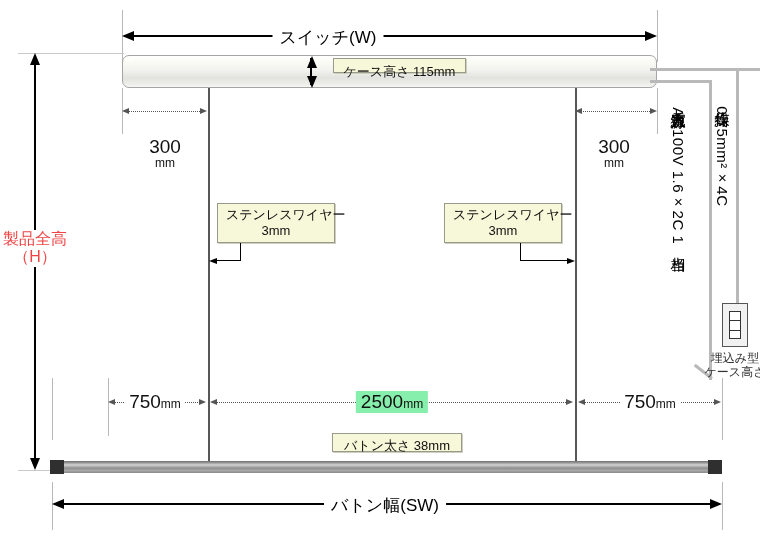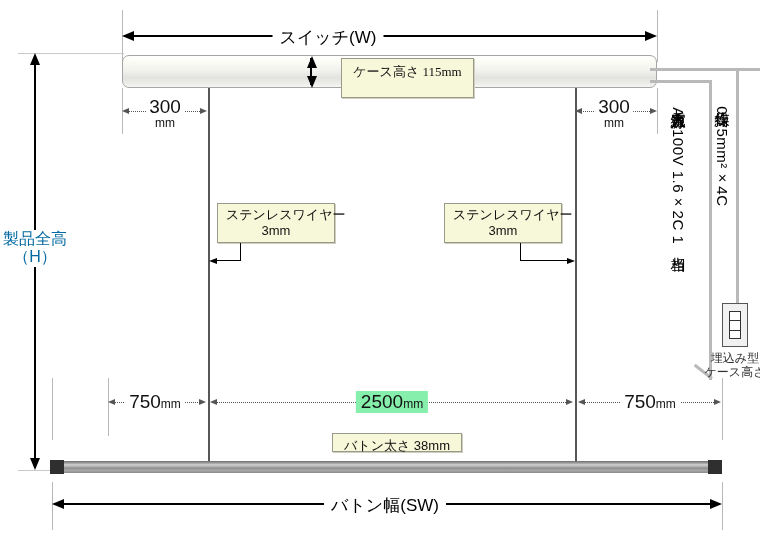--- a/index.html
+++ b/index.html
@@ -104,36 +104,37 @@
     font-size: 19px;
     color: #111;
     white-space: nowrap;
     letter-spacing: 0px;
   }
   .dim-text .unit {
     font-size: 12px;
   }
   .dim-text-center {
     text-align: center;
+    margin-top: 40px;
   }
 
   
   .major-label {
     position: absolute;
     font-size: 17px;
     color: #000;
     background: #ffffff;
     padding: 0 7px;
     white-space: nowrap;
   }
   
   .side-label {
     position: absolute;
     font-size: 16px;
-    color: #0369a1;
+    color: #ef4444;
     line-height: 1.15;
     text-align: center;
     background: #fff;
     white-space: nowrap;
   }
 
   
   .callout {
     position: absolute;
     background: #f7f7d9;
@@ -264,21 +265,21 @@
   <div class="arrow arrow-left" style="left:122px; top:31px;"></div>
   <div class="arrow arrow-right" style="left:645px; top:31px;"></div>
   <div class="major-label" style="left:328px; top:26px; transform:translateX(-50%);">スイッチ(W)</div>
 
   <div class="case-bar" style="left:122px; top:55px; width:535px; height:33px;"></div>
 
   <div class="dim-line-v" style="left:310px; top:58px; height:27px;"></div>
   <div class="arrow arrow-up" style="left:307px; top:56px;"></div>
   <div class="arrow arrow-down" style="left:307px; top:76px;"></div>
 
-  <div class="callout" style="left:341px; top:58px; width:133px; height:40px; line-height:19px;font-family:Liberation Serif, serif;">ケース高さ 115mm</div>
+  <div class="callout" style="left:333px; top:58px; width:133px; height:15px; line-height:19px;">ケース高さ 115mm</div>
 
   <div class="dot-line" style="left:128px; top:111px; width:76px;"></div>
   <div class="arrow arrow-left-sm" style="left:122px; top:108px;"></div>
   <div class="arrow arrow-right-sm" style="left:200px; top:108px;"></div>
   <div class="dim-text dim-text-center" style="left:165px; top:96px; transform:translateX(-50%); background:#fff; padding:0 3px;">
     <span>300</span>
   </div>
   <div class="dim-text dim-text-center" style="left:165px; top:116px; transform:translateX(-50%); font-size:12px; background:#fff; padding:0 3px;">
     <span>mm</span>
   </div>

